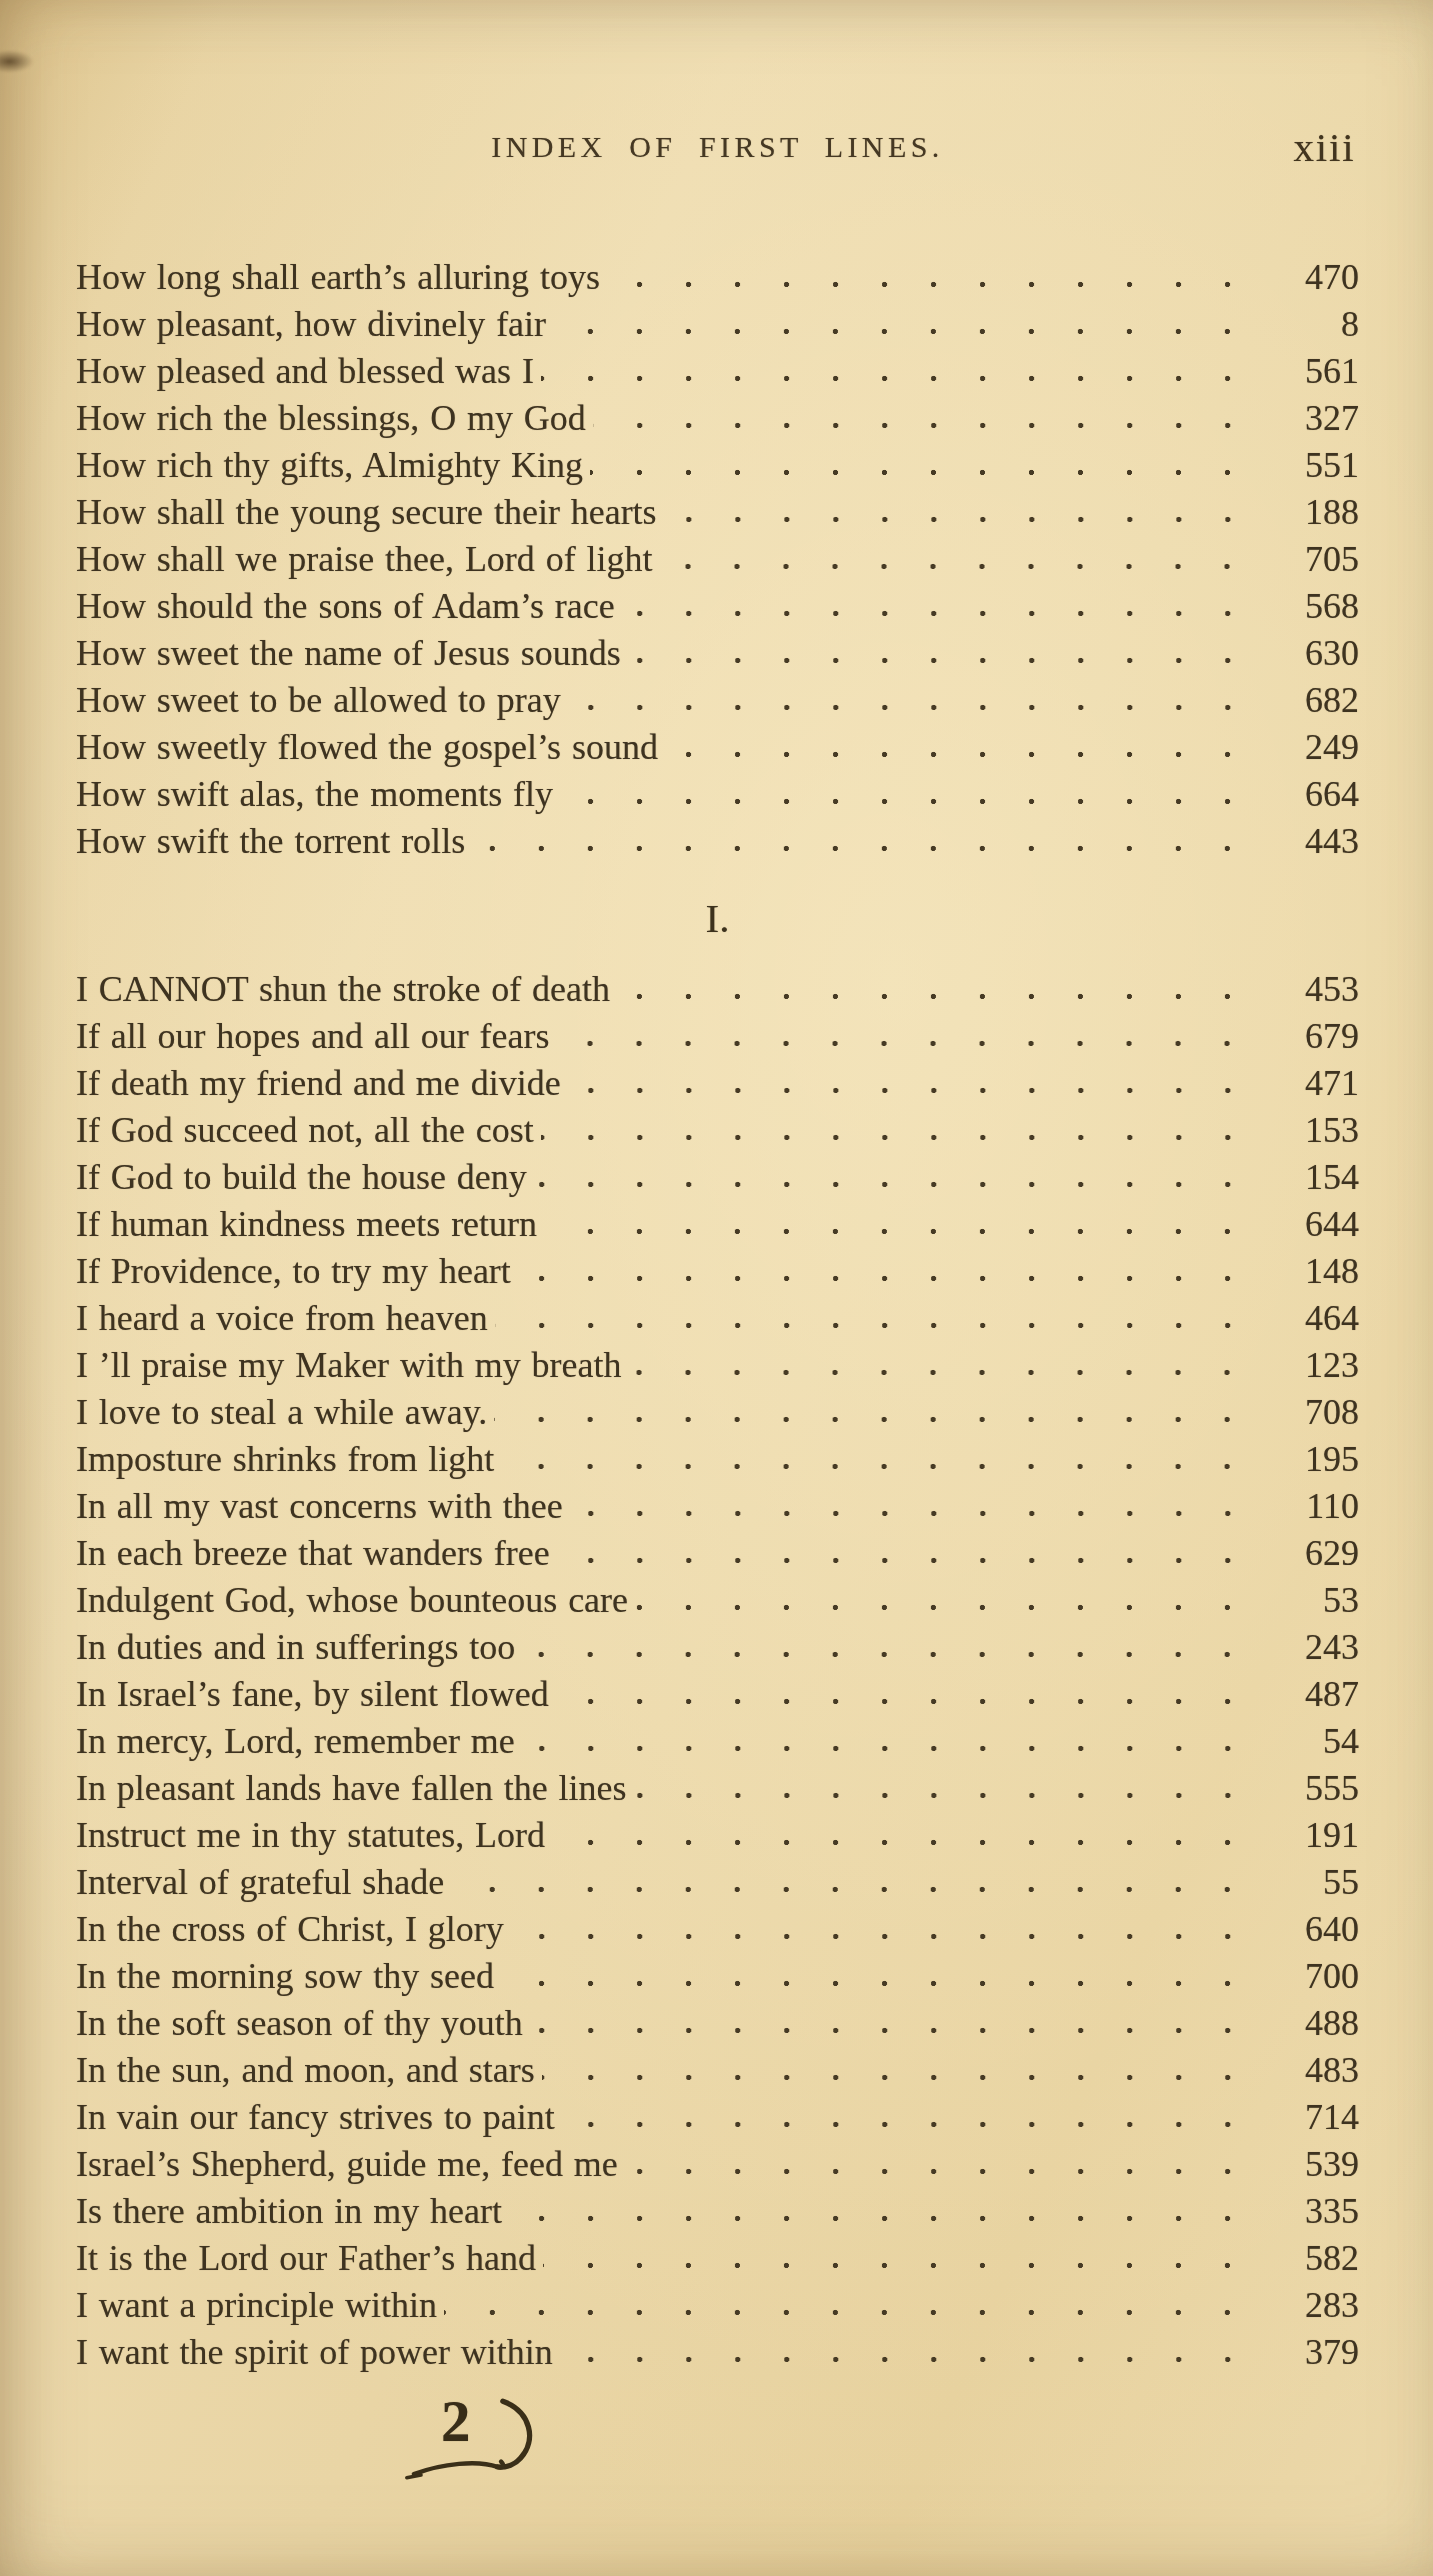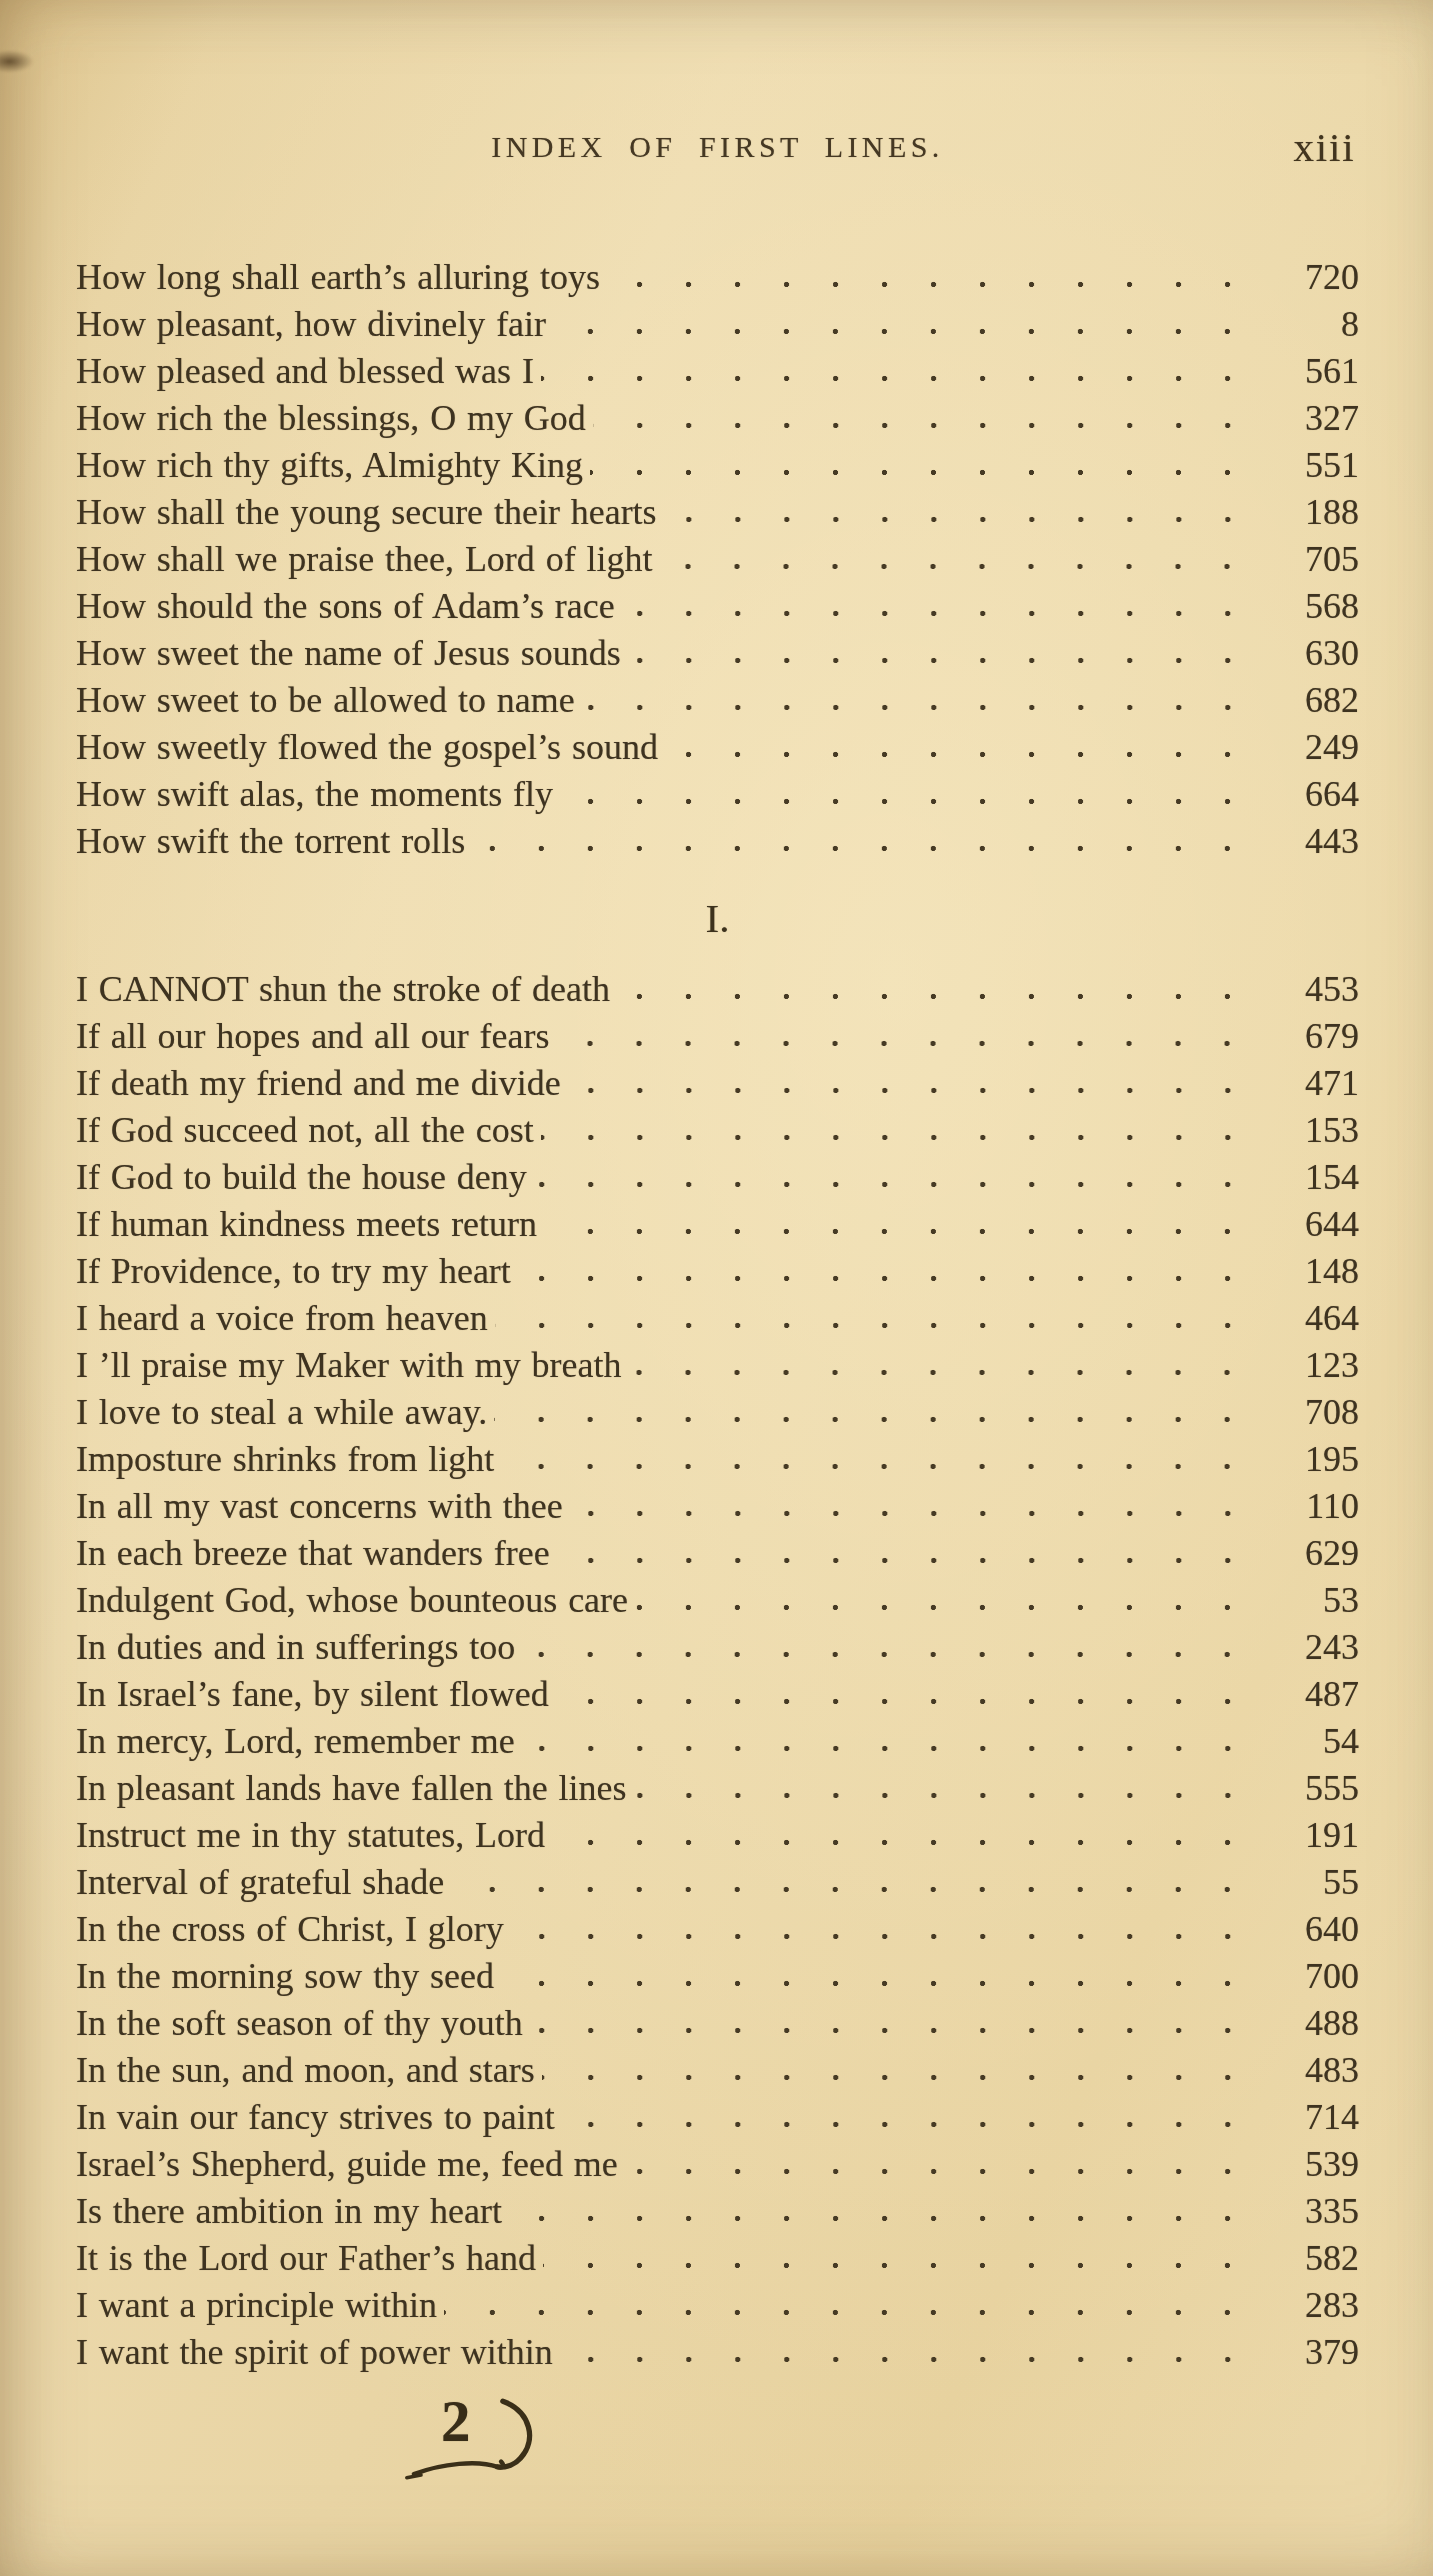--- a/index.html
+++ b/index.html
@@ -121,21 +121,21 @@
     <div class="folio">xiii</div>
   </div>
 
   <div class="sections">
   <div class="section">
 
     <div class="entry-list">
   <div class="entry">
     <span class="entry-text">How long shall earth’s alluring toys</span>
     <span class="leader"></span>
-    <span class="entry-page">720</span>
+    <span class="entry-page">470</span>
   </div>
 
   <div class="entry">
     <span class="entry-text">How pleasant, how divinely fair</span>
     <span class="leader"></span>
     <span class="entry-page">8</span>
   </div>
 
   <div class="entry">
     <span class="entry-text">How pleased and blessed was I</span>
@@ -173,21 +173,21 @@
     <span class="entry-page">568</span>
   </div>
 
   <div class="entry">
     <span class="entry-text">How sweet the name of Jesus sounds</span>
     <span class="leader"></span>
     <span class="entry-page">630</span>
   </div>
 
   <div class="entry">
-    <span class="entry-text">How sweet to be allowed to name</span>
+    <span class="entry-text">How sweet to be allowed to pray</span>
     <span class="leader"></span>
     <span class="entry-page">682</span>
   </div>
 
   <div class="entry">
     <span class="entry-text">How sweetly flowed the gospel’s sound</span>
     <span class="leader"></span>
     <span class="entry-page">249</span>
   </div>
 

